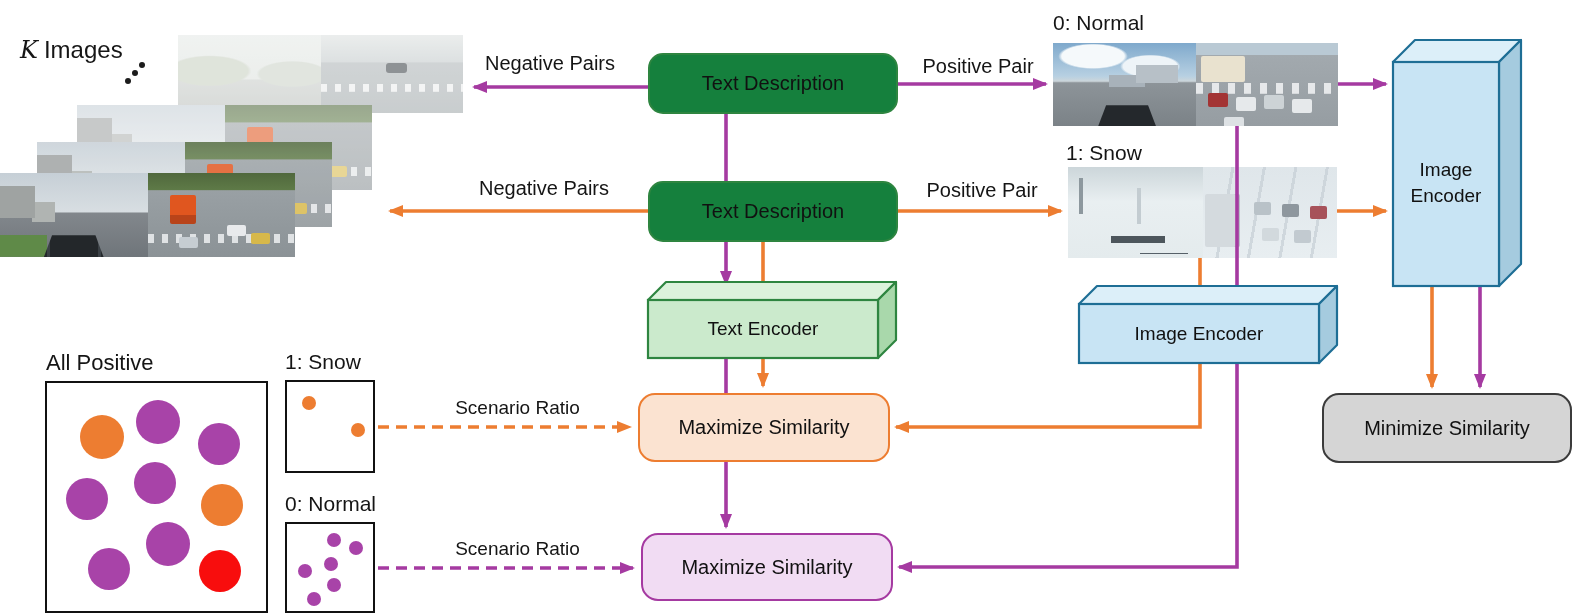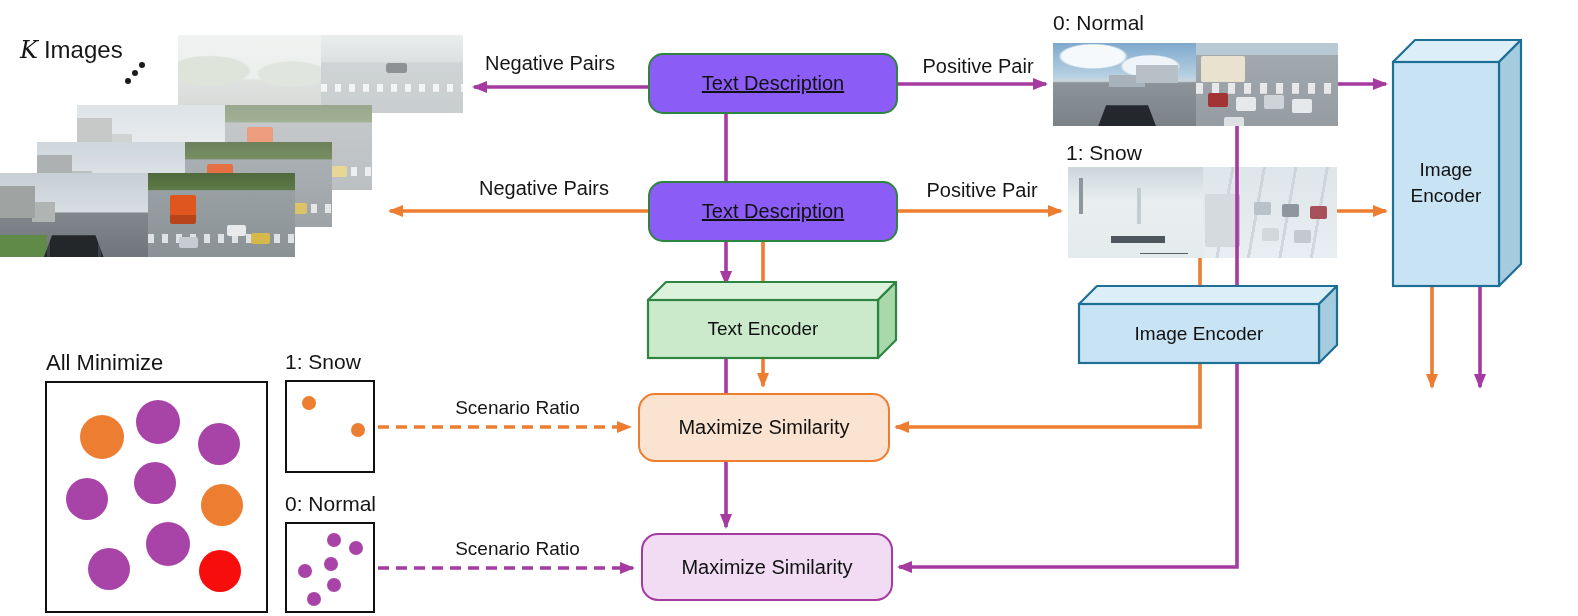--- a/index.html
+++ b/index.html
@@ -5,21 +5,21 @@
   html,body{margin:0;padding:0;background:#fff;}
   body{width:1578px;height:616px;font-family:"Liberation Sans",sans-serif;color:#1b1b1b;}
   #fig{position:relative;width:1578px;height:616px;overflow:hidden;background:#fff;}
 
   .lbl{position:absolute;z-index:3;white-space:nowrap;font-size:20px;font-weight:500;color:#151515;}
   .lbl.center{text-align:center;}
 
   
   .node{position:absolute;z-index:3;display:flex;align-items:center;justify-content:center;
         font-size:20px;font-weight:500;color:#111;border-radius:15px;box-sizing:border-box;}
-  .node.green {background:#8b5cf6;border:2.5px solid #2E8540;text-decoration:underline;}
+  .node.green {background:#15803d;border:2.5px solid #2E8540;}
   .node.peach {background:#FBE3D1;border:2.5px solid #ED7D31;border-radius:17px;}
   .node.plum  {background:#F1DCF3;border:2.5px solid #A53AA1;border-radius:17px;}
   .node.gray  {background:#D5D5D5;border:2.5px solid #3B3B3B;border-radius:17px;}
 
   .box3d{position:absolute;z-index:3;}
   .box3d text{font-family:"Liberation Sans",sans-serif;font-size:19px;font-weight:500;fill:#111;}
 
   
   #connectors{position:absolute;left:0;top:0;z-index:2;}
 
@@ -188,20 +188,23 @@
   </div>
   <div class="node green" style="left:648px;top:181px;width:250px;height:61px">
     <span>Text Description</span>
   </div>
   <div class="node peach" style="left:638px;top:393px;width:252px;height:69px">
     <span>Maximize Similarity</span>
   </div>
   <div class="node plum" style="left:641px;top:533px;width:252px;height:68px">
     <span>Maximize Similarity</span>
   </div>
+  <div class="node gray" style="left:1322px;top:393px;width:250px;height:70px">
+    <span>Minimize Similarity</span>
+  </div>
 
   <svg class="box3d" style="left:646px;top:280px" width="255" height="82">
     <polygon points="2,20 20,2 250,2 232,20" fill="#DCF2DC" stroke="#2E8540" stroke-width="2.2" stroke-linejoin="round"></polygon>
     <polygon points="232,20 250,2 250,60 232,78" fill="#A9D8AB" stroke="#2E8540" stroke-width="2.2" stroke-linejoin="round"></polygon>
     <rect x="2" y="20" width="230" height="58" fill="#CBEACC" stroke="#2E8540" stroke-width="2.2"></rect>
     <text x="117" y="55" text-anchor="middle">Text Encoder</text>
   </svg>
 
   <svg class="box3d" style="left:1077px;top:284px" width="265" height="84">
     <polygon points="2,20 20,2 260,2 242,20" fill="#DCEFF9" stroke="#1E6E95" stroke-width="2.2" stroke-linejoin="round"></polygon>
@@ -211,21 +214,21 @@
   </svg>
 
   <svg class="box3d" style="left:1391px;top:38px" width="135" height="252">
     <polygon points="2,24 24,2 130,2 108,24" fill="#DCEFF9" stroke="#1E6E95" stroke-width="2.2" stroke-linejoin="round"></polygon>
     <polygon points="108,24 130,2 130,226 108,248" fill="#A5CBDF" stroke="#1E6E95" stroke-width="2.2" stroke-linejoin="round"></polygon>
     <rect x="2" y="24" width="106" height="224" fill="#C8E4F4" stroke="#1E6E95" stroke-width="2.2"></rect>
     <text x="55" y="138" text-anchor="middle">Image</text>
     <text x="55" y="164" text-anchor="middle">Encoder</text>
   </svg>
 
-  <div class="lbl" style="left:46px;top:350px;font-size:22px">All Minimize</div>
+  <div class="lbl" style="left:46px;top:350px;font-size:22px">All Positive</div>
   <div class="panel" style="left:45px;top:381px;width:223px;height:232px">
       <span class="dot" style="left: 33px; top: 32px; width: 44px; height: 44px; background: rgb(237, 125, 49);"></span>
       <span class="dot" style="left: 89px; top: 17px; width: 44px; height: 44px; background: rgb(168, 67, 168);"></span>
       <span class="dot" style="left: 151px; top: 40px; width: 42px; height: 42px; background: rgb(168, 67, 168);"></span>
       <span class="dot" style="left: 19px; top: 95px; width: 42px; height: 42px; background: rgb(168, 67, 168);"></span>
       <span class="dot" style="left: 87px; top: 79px; width: 42px; height: 42px; background: rgb(168, 67, 168);"></span>
       <span class="dot" style="left: 154px; top: 101px; width: 42px; height: 42px; background: rgb(237, 125, 49);"></span>
       <span class="dot" style="left: 41px; top: 165px; width: 42px; height: 42px; background: rgb(168, 67, 168);"></span>
       <span class="dot" style="left: 99px; top: 139px; width: 44px; height: 44px; background: rgb(168, 67, 168);"></span>
       <span class="dot" style="left: 152px; top: 167px; width: 42px; height: 42px; background: rgb(248, 13, 13);"></span>

